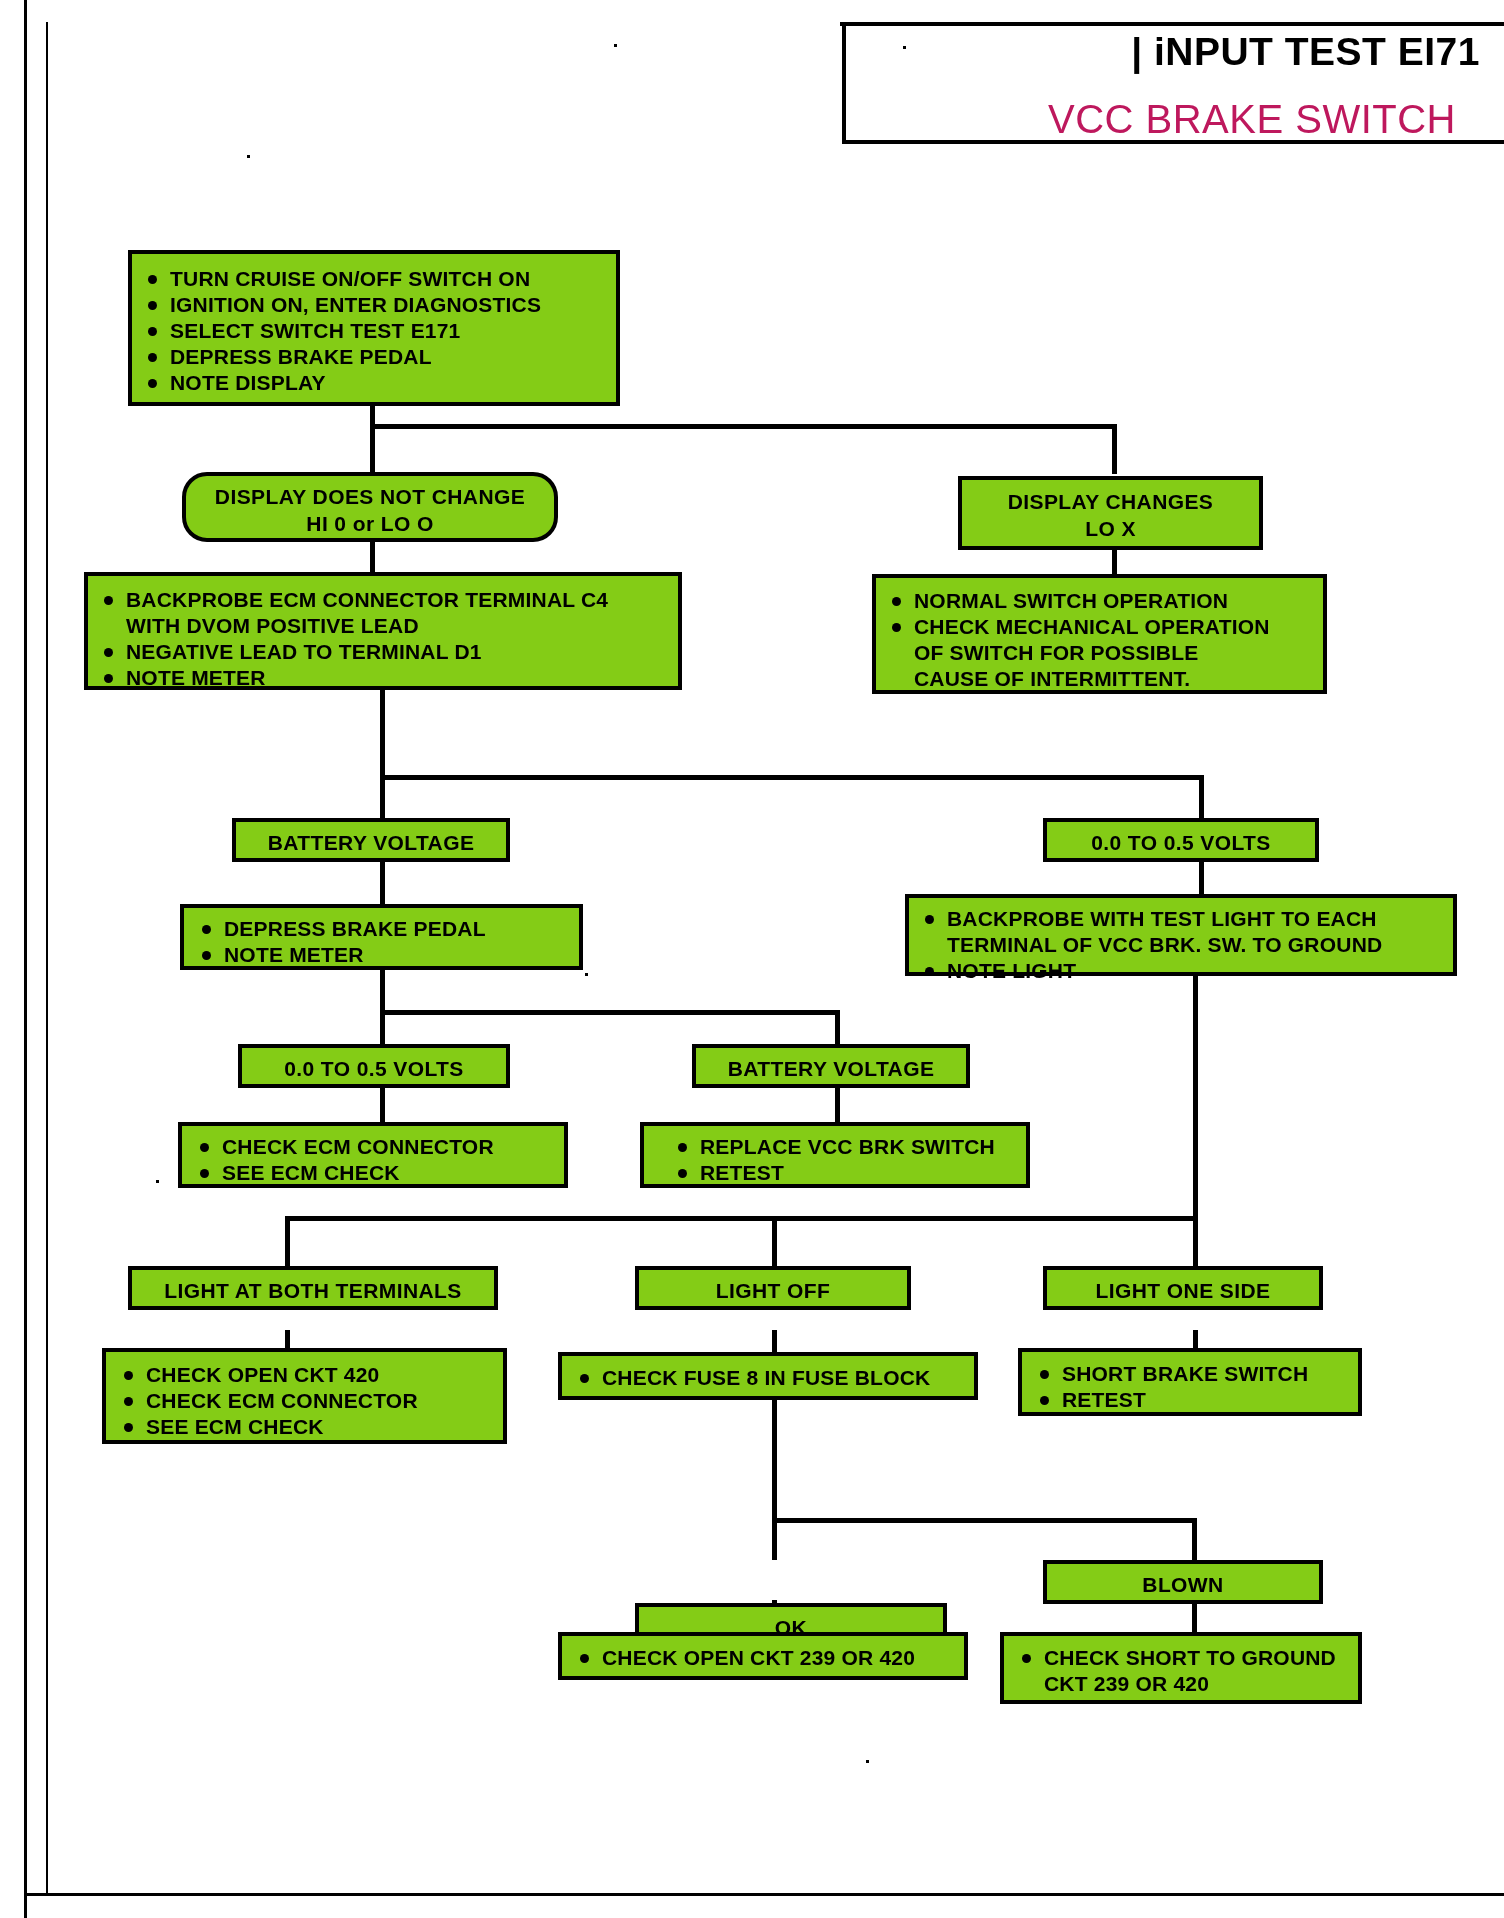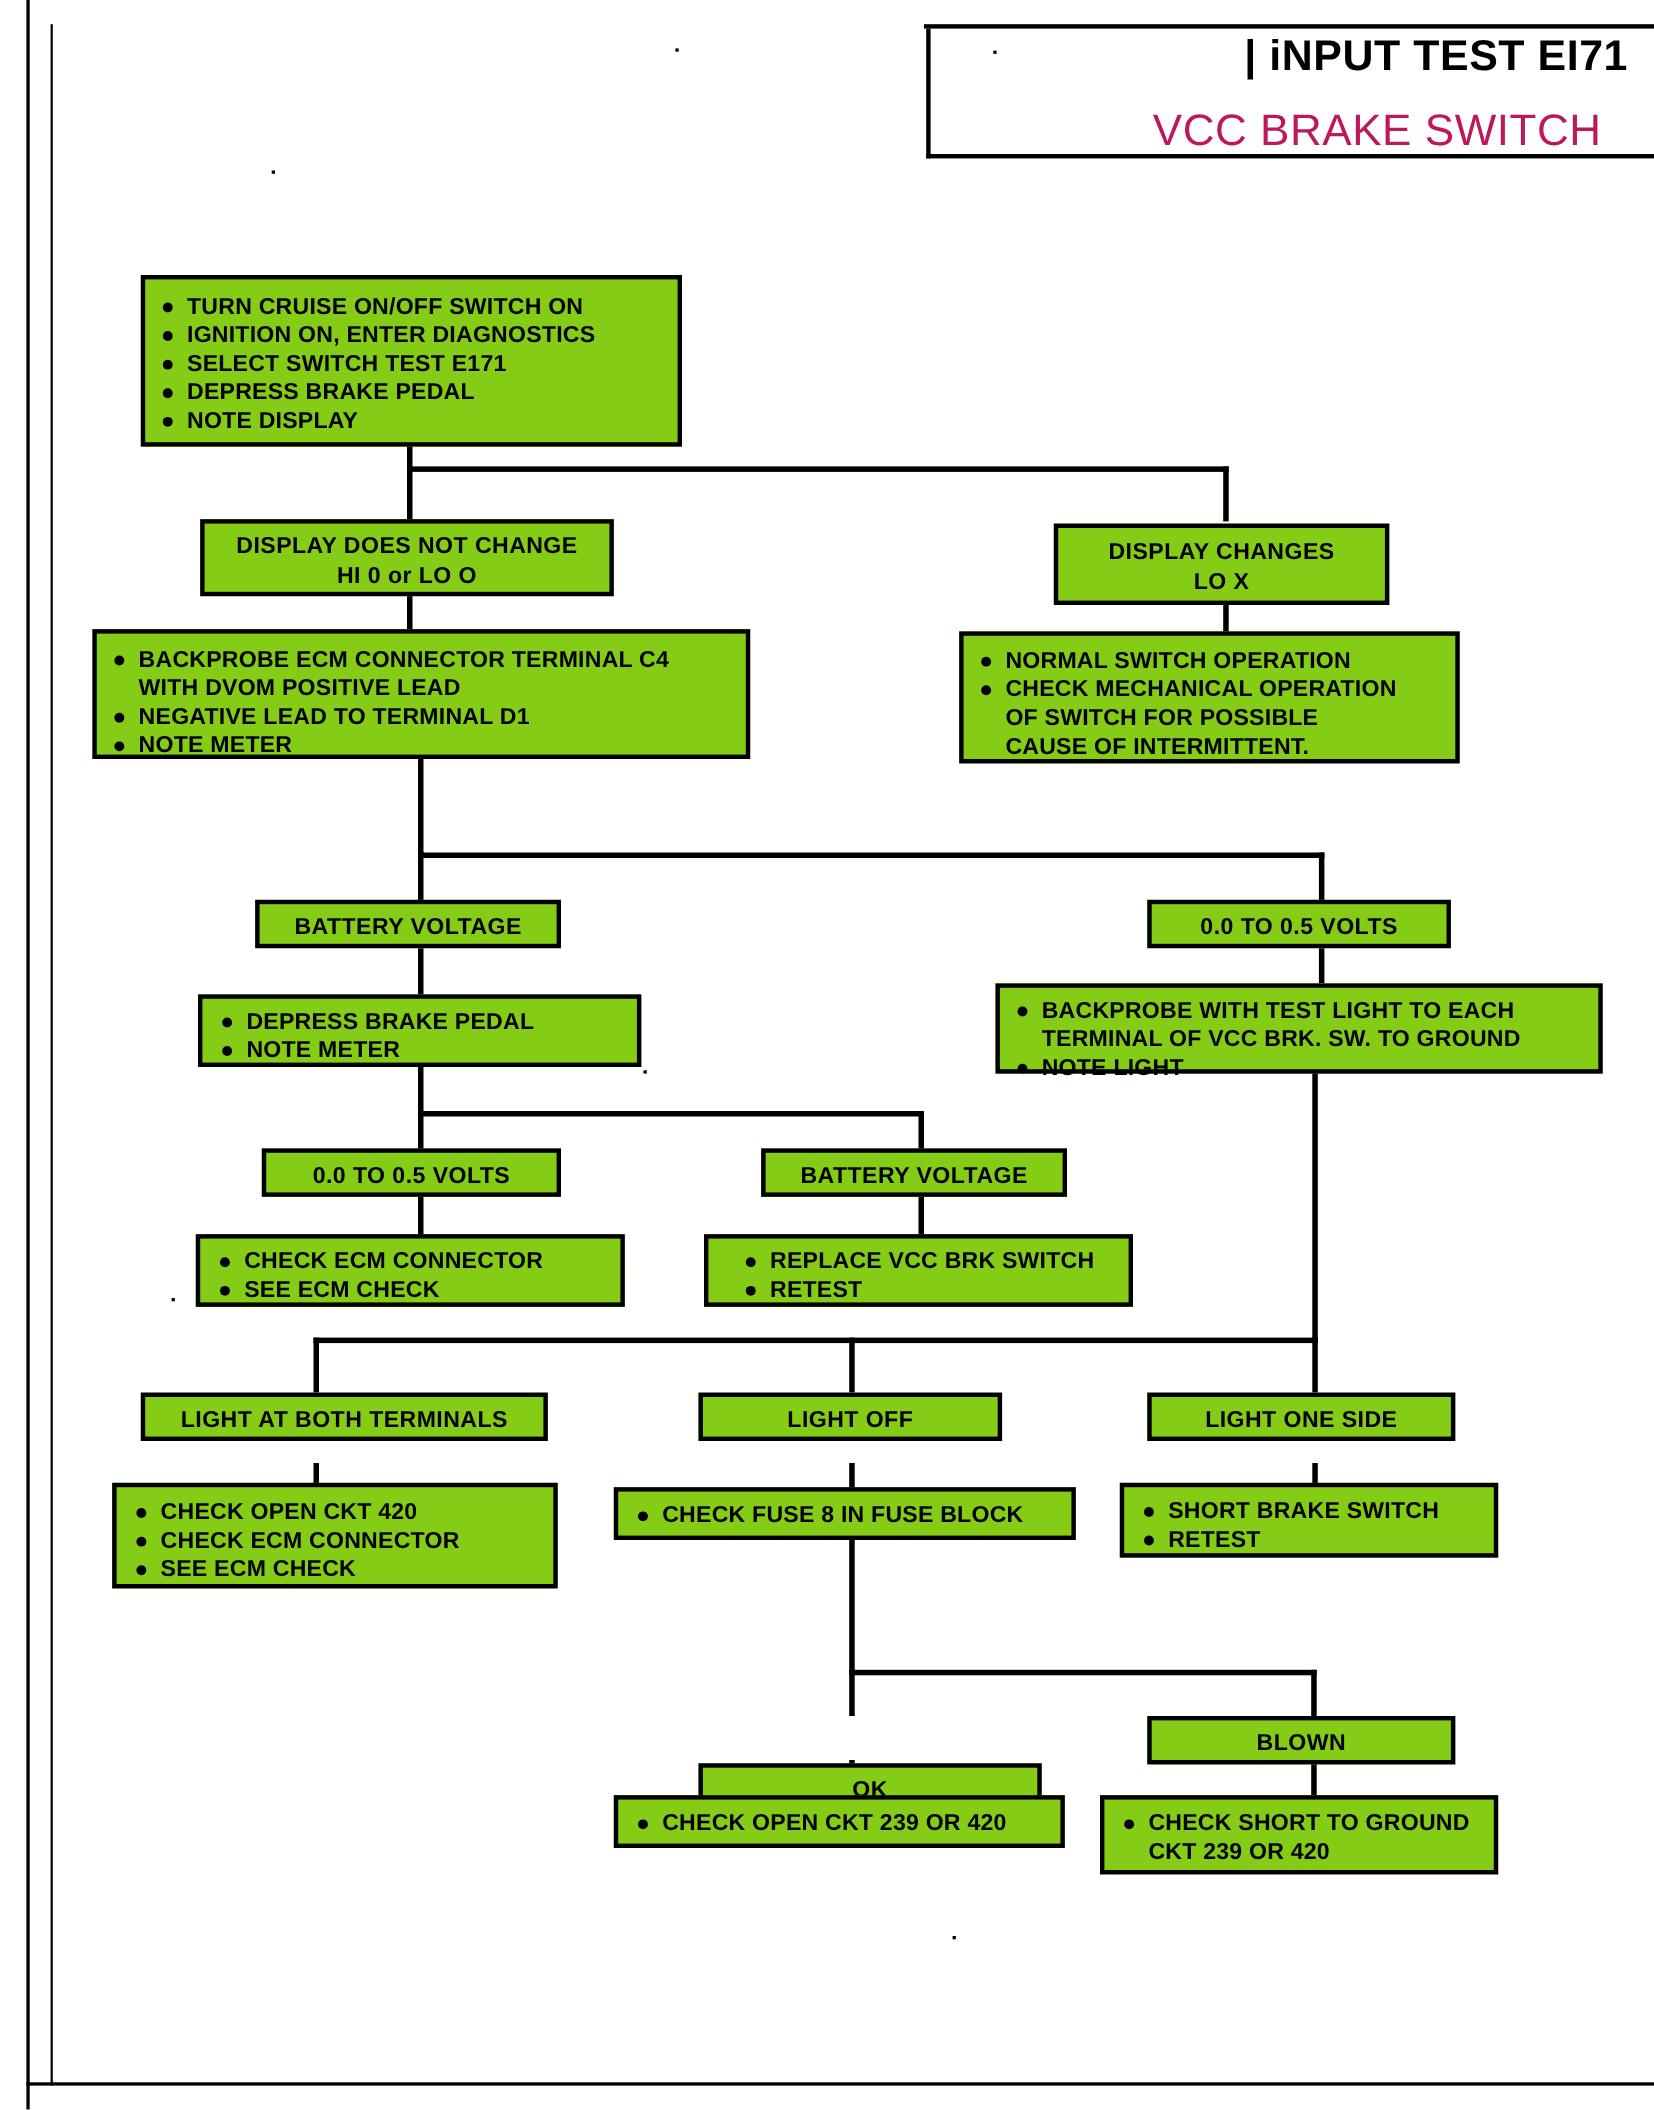--- a/index.html
+++ b/index.html
@@ -205,21 +205,21 @@
   <div class="box thick" style="left:128px; top:250px; width:492px; height:156px;">
     <ul class="bullets" style="margin:12px 0 0 10px;">
       <li>TURN CRUISE ON/OFF SWITCH ON</li>
       <li>IGNITION ON, ENTER DIAGNOSTICS</li>
       <li>SELECT SWITCH TEST E171</li>
       <li>DEPRESS BRAKE PEDAL</li>
       <li>NOTE DISPLAY</li>
     </ul>
   </div>
 
-  <div class="box thick" style="left:182px; top:472px; width:376px; height:70px;">
+  <div class="box thick" style="left:182px; top:472px; width:376px; height:70px;border-radius:25px;">
     <div class="centered-label" style="margin-top:7px;">
       <span>DISPLAY DOES NOT CHANGE</span><br>
       <span>HI 0 or LO O</span>
     </div>
   </div>
 
   <div class="box thick" style="left:958px; top:476px; width:305px; height:74px;">
     <div class="centered-label" style="margin-top:8px;">
       <span>DISPLAY CHANGES</span><br>
       <span>LO X</span>

